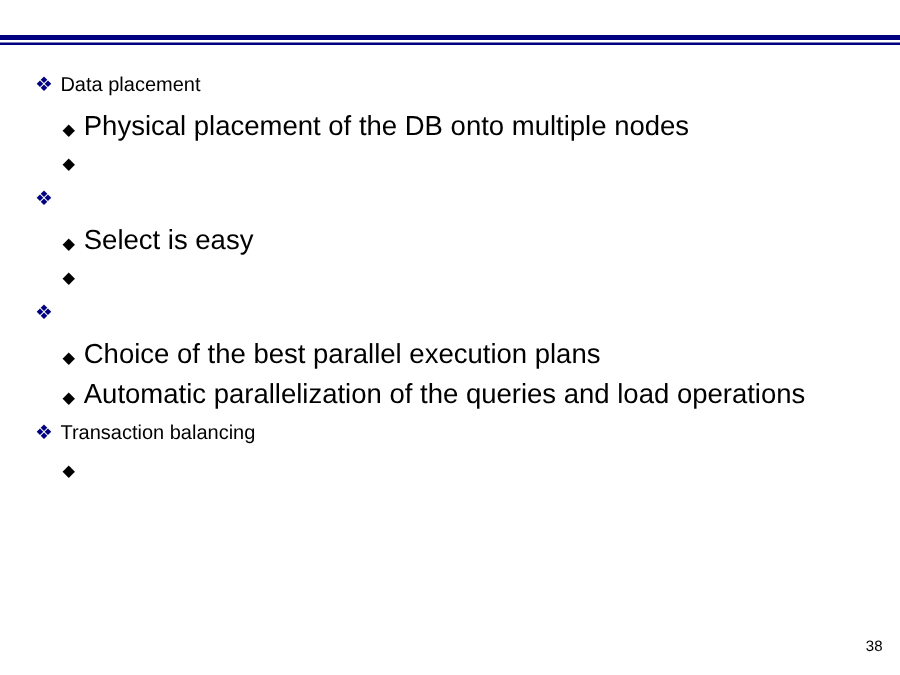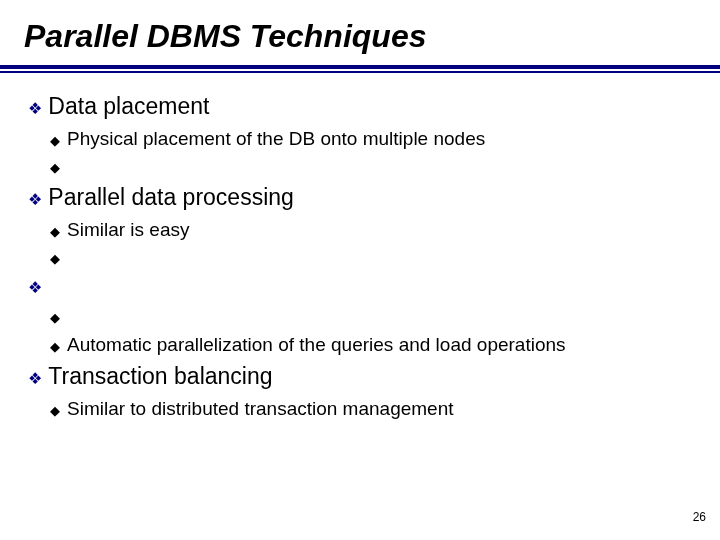--- a/index.html
+++ b/index.html
@@ -5,31 +5,30 @@
   * { margin: 0; padding: 0; box-sizing: border-box; }
   html, body { width: 720px; height: 540px; background: #fff; font-family: Arial, Helvetica, sans-serif; overflow: hidden; }
   .slide { width: 720px; height: 540px; position: relative; padding: 18px 0 0 0; }
   .title { font-size: 32px; font-weight: bold; font-style: italic; color: #000; padding-left: 24px; letter-spacing: 0px; }
   .rule { margin-top: 10px; }
   .rule .bar1 { height: 4px; background: #000080; }
   .rule .bar2 { height: 2px; background: #000080; margin-top: 2px; }
   .content { padding: 14px 28px 0 28px; }
   .l1 { display: flex; align-items: baseline; margin-top: 6px; }
   .l1 .bullet { font-size: 16px; color: #000080; margin-right: 6px; line-height: 26px; }
-  .l1 .text { font-size: 23px; color: #000; }
+  .l1 .text { font-size: 16px; color: #000; }
   .l2 { display: flex; align-items: baseline; margin: 6px 0 0 22px; }
   .l2 .bullet { font-size: 13px; color: #000; margin-right: 7px; line-height: 21px; }
-  .l2 .text { font-size: 19px; color: #000; }
+  .l2 .text { font-size: 22px; color: #000; }
   .pagenum { position: absolute; right: 14px; bottom: 16px; font-size: 12px; color: #000; }
 </style>
 </head>
 <body>
 
 <div class="slide">
-  <div class="title">Parallel DBMS Techniques</div>
   <div class="rule">
     <div class="bar1"></div>
     <div class="bar2"></div>
   </div>
 
   <div class="content">
 
     <div class="l1">
       <span class="bullet">❖</span>
       <span class="text">Data placement</span>
@@ -37,46 +36,45 @@
     <div class="l2">
       <span class="bullet">◆</span>
       <span class="text">Physical placement of the DB onto multiple nodes</span>
     </div>
     <div class="l2">
       <span class="bullet">◆</span>
     </div>
 
     <div class="l1">
       <span class="bullet">❖</span>
-      <span class="text">Parallel data processing</span>
     </div>
     <div class="l2">
       <span class="bullet">◆</span>
-      <span class="text">Similar is easy</span>
+      <span class="text">Select is easy</span>
     </div>
     <div class="l2">
       <span class="bullet">◆</span>
     </div>
 
     <div class="l1">
       <span class="bullet">❖</span>
     </div>
     <div class="l2">
       <span class="bullet">◆</span>
+      <span class="text">Choice of the best parallel execution plans</span>
     </div>
     <div class="l2">
       <span class="bullet">◆</span>
       <span class="text">Automatic parallelization of the queries and load operations</span>
     </div>
 
     <div class="l1">
       <span class="bullet">❖</span>
       <span class="text">Transaction balancing</span>
     </div>
     <div class="l2">
       <span class="bullet">◆</span>
-      <span class="text">Similar to distributed transaction management</span>
     </div>
 
   </div>
 
-  <div class="pagenum">26</div>
+  <div class="pagenum">38</div>
 </div>
 
 </body></html>

